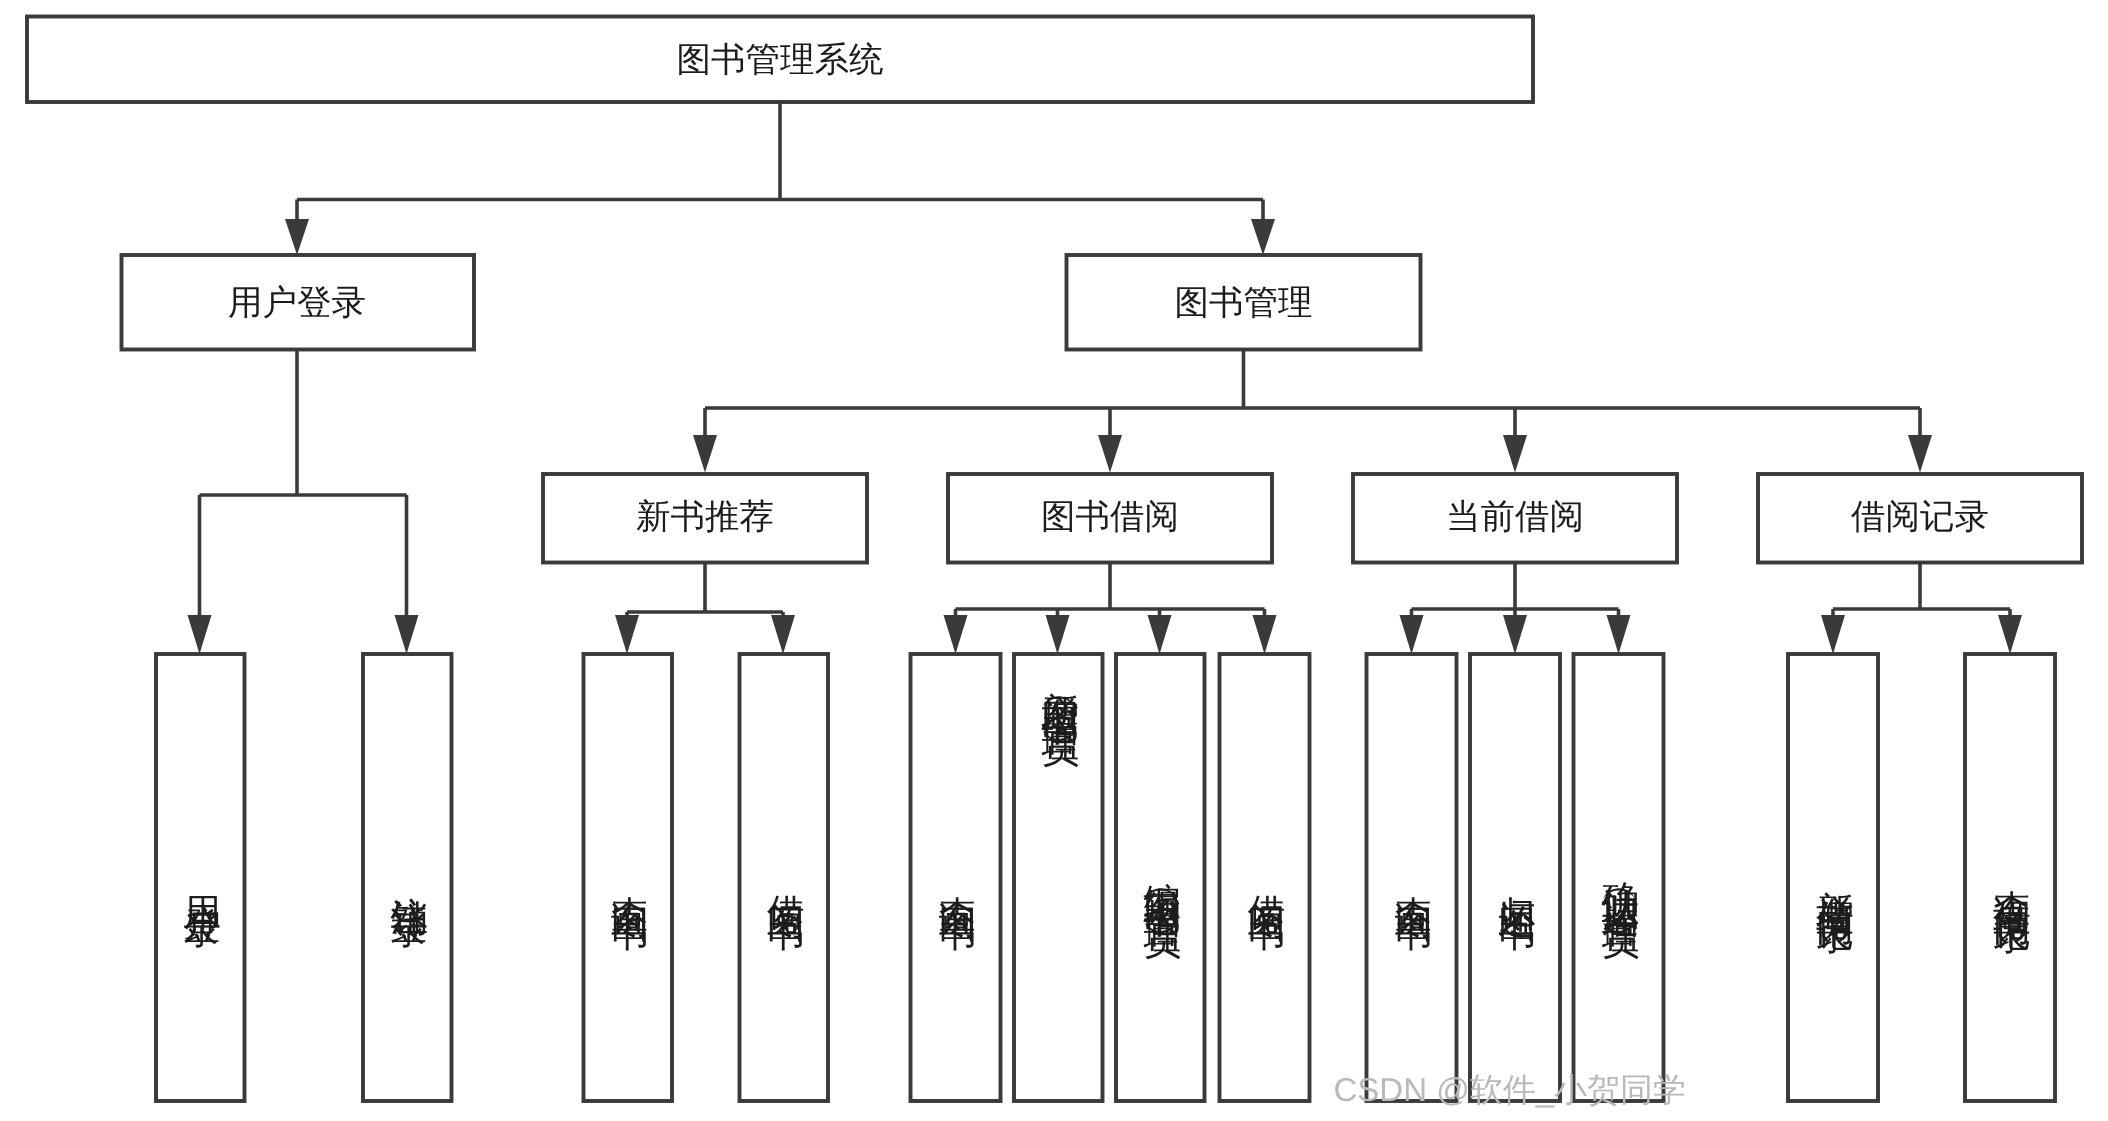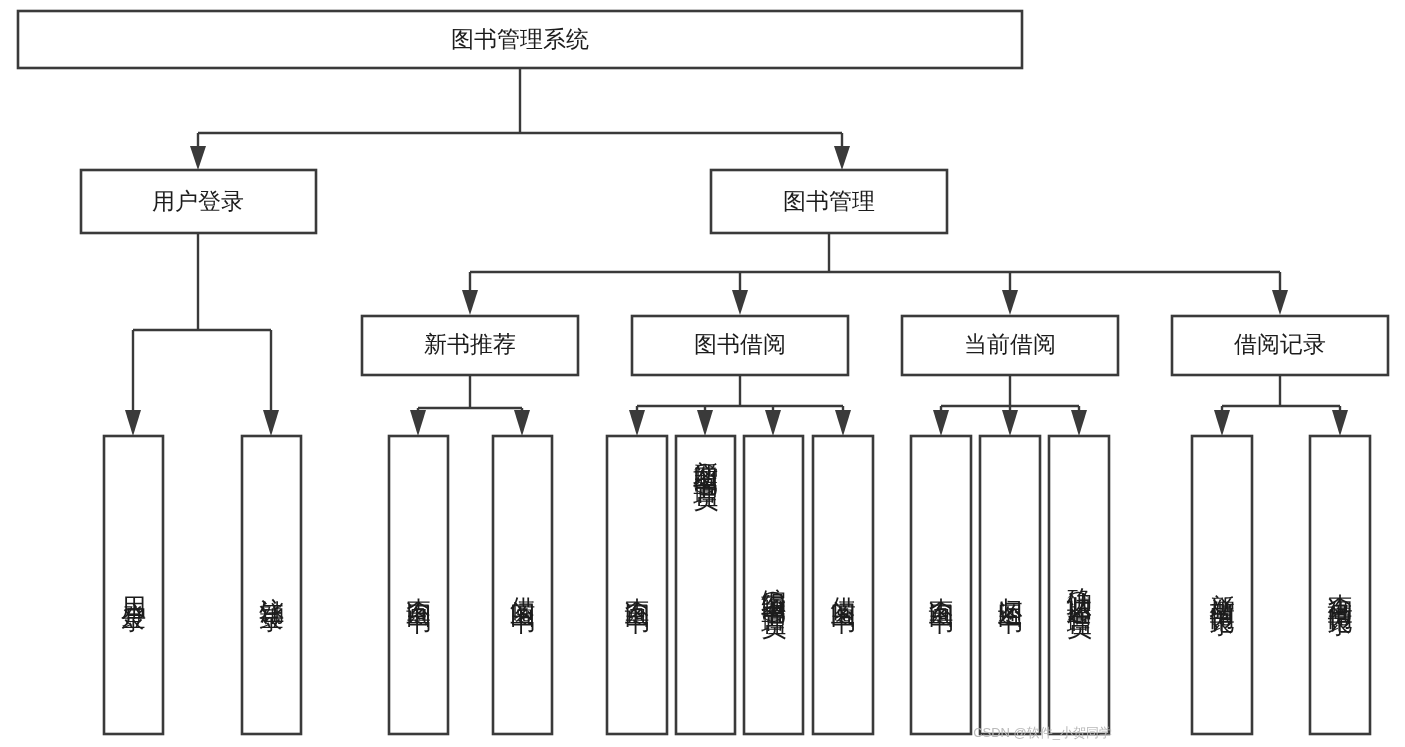--- a/index.html
+++ b/index.html
@@ -56,24 +56,24 @@
     font-size: 25px;
     line-height: 1.02;
     letter-spacing: 4px;
     color: #1c1c1c;
     text-align: center;
     white-space: nowrap;
     pointer-events: none;
   }
   .watermark {
     position: absolute;
-    right: 20px;
+    right: 8px;
     bottom: 5px;
     font-family: "Liberation Sans", "DejaVu Sans", sans-serif;
-    font-size: 13px;
+    font-size: 22px;
     color: #b9b9b9;
     white-space: nowrap;
   }
 </style>
 </head>
 <body>
 
 <div id="diagram-root">
 
   <svg class="diagram-svg" viewBox="0 0 1405 747">

